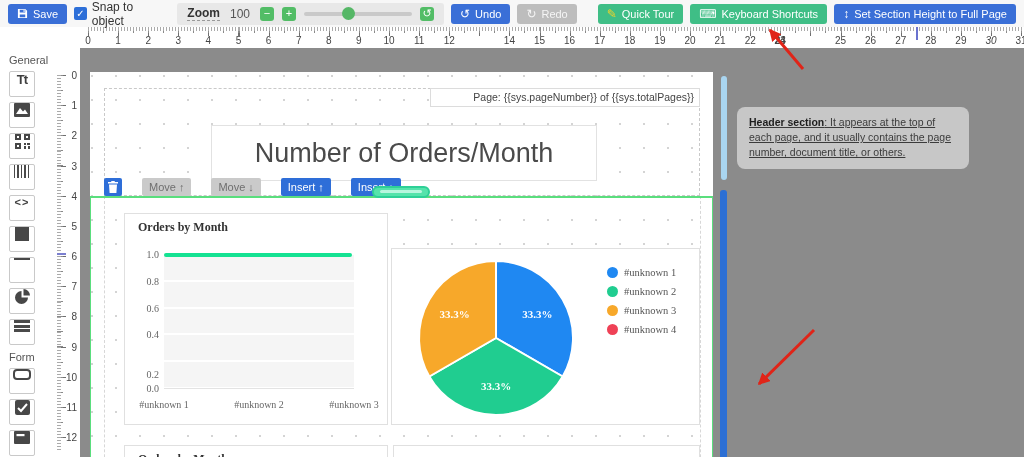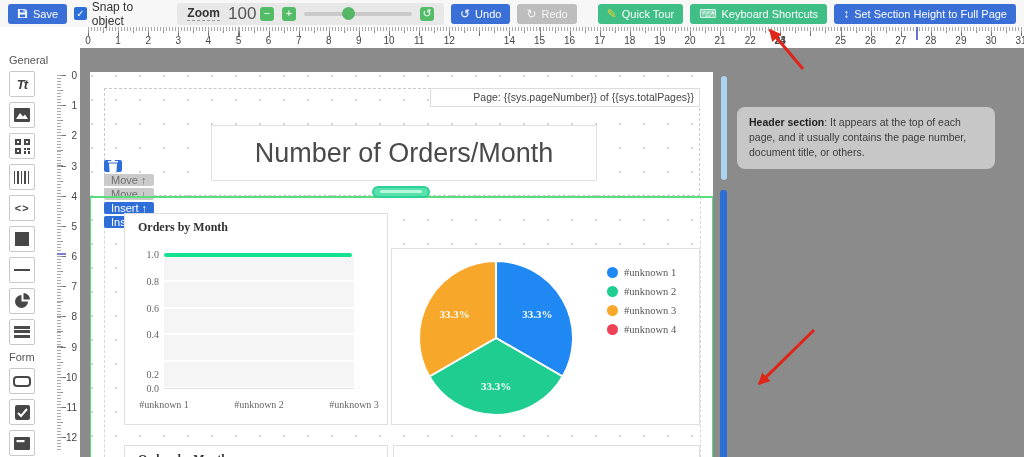--- a/index.html
+++ b/index.html
@@ -17,21 +17,21 @@
   .btn-blue  { background:#3a6fd7; }
   .btn-green { background:#3fbe86; }
   .btn-gray  { background:#bdbdbd; color:#f5f5f5; }
   .chk-wrap { display:flex; align-items:center; gap:5px; font-size:12px; color:#333; }
   .chk { width:13px; height:13px; background:#2d6fd8; border-radius:2px; color:#fff;
          font-size:10px; line-height:13px; text-align:center; }
   .zoom-group { background:#e8e8e8; border-radius:3px; height:22px; display:flex;
                 align-items:center; gap:8px; padding:0 10px; margin-left:4px; }
   .zoom-label { font-size:12px; font-weight:bold; color:#333;
                 border-bottom:1px dashed #999; }
-  .zoom-val { font-size:17px; color:#555; width:24px; text-align:center; }
+  .zoom-val { font-size:12px; color:#555; width:24px; text-align:center; }
   .sq { width:14px; height:14px; background:#52bd66; border-radius:3px; color:#fff;
         font-size:11px; line-height:13px; text-align:center; border:none; cursor:pointer; }
   .slider { width:108px; height:4px; background:#c9c9c9; border-radius:2px; position:relative; }
   .slider-thumb { position:absolute; left:38px; top:-5px; width:13px; height:13px;
                   border-radius:50%; background:#55b766; }
   .icon-g { font-size:12px; line-height:1; }
   .pencil { color:#f5d327; }
 
   
   .hruler { position:absolute; left:80px; top:27px; width:944px; height:21px; background:#fff; }
@@ -51,22 +51,22 @@
       repeating-linear-gradient(180deg,#8a8a8a 0 1px,transparent 1px 15.08px),
       repeating-linear-gradient(180deg,#6f6f6f 0 1px,transparent 1px 30.17px);
     background-size:4px 100%,6px 100%,9px 100%; background-repeat:no-repeat; }
   .vnum { position:absolute; right:3px; transform:translateY(-50%); font-size:10px; color:#444; }
   .vmarker { position:absolute; left:0; top:178px; width:9px; height:2px; background:#7b7fd0; }
 
   
   .sidebar { position:absolute; left:0; top:48px; width:57px; height:409px; background:#fff; }
   .side-label { font-size:11px; color:#555; padding-left:9px; margin:6px 0 5px; }
   .tile { width:26px; height:26px; border:1px solid #c9c9c9; border-radius:2px;
-          margin:0 0 5px 9px; display:flex; align-items:center; justify-content:center;
-          background:#fff; cursor:pointer;font-style:italic; }
+          margin:0 0 5px 9px; display:flex; justify-content:center;
+          background:#fff; cursor:pointer; }
   .tt-glyph { font-weight:bold; font-size:13px; color:#3f3f3f; letter-spacing:-1px; }
   .code-glyph { font-weight:bold; font-size:11px; color:#3f3f3f; letter-spacing:1px; }
   .bar-glyph { width:16px; height:13px;
     background:repeating-linear-gradient(90deg,#4a4a4a 0 1.5px,transparent 1.5px 3.5px); }
   .rows-glyph { width:16px; height:13px;
     background:repeating-linear-gradient(180deg,#4a4a4a 0 3px,#fff 3px 4.5px); }
   .sqr-glyph { width:14px; height:14px; background:#474747; }
   .line-glyph { width:16px; height:2px; background:#474747; }
   .input-glyph { width:18px; height:11px; border:2px solid #474747; border-radius:4px; }
 
@@ -78,21 +78,21 @@
           background-size:24px 24px; background-position:14px 16px; }
   .hdr-sec { position:absolute; left:14px; top:16px; width:596px; height:108px;
              border:1px dashed #c9c9c9; }
   .guide { position:absolute; top:124px; bottom:0; width:0; border-left:1px dashed #d7d7d7; }
   .pagenum-box { position:absolute; left:340px; top:16px; width:270px; height:19px;
                  border:1px solid #dcdcdc; background:#fff; font-size:10.5px; color:#444;
                  text-align:right; line-height:17px; padding-right:5px; }
   .title-box { position:absolute; left:121px; top:53px; width:386px; height:56px;
                border:1px solid #e2e2e2; background:#fff; font-size:27px; color:#4a4a4a;
                text-align:center; line-height:54px; white-space:nowrap; }
-  .sec-toolbar { position:absolute; left:14px; top:88px; height:18px; display:flex; gap:2px;flex-direction:column; }
+  .sec-toolbar { position:absolute; left:14px; top:106px; height:18px; display:flex; gap:20px; }
   .trash-btn { width:18px; height:18px; background:#2e6ed8; border-radius:2px; border:none;
                display:flex; align-items:center; justify-content:center; cursor:pointer; }
   .sbtn { height:18px; font-size:11px; display:inline-flex; align-items:center; gap:3px;
           padding:0 7px; border-radius:2px; border:none; font-family:inherit; cursor:pointer; }
   .sbtn.gray { background:#cacaca; color:#6f6f6f; }
   .sbtn.blue { background:#2e6ed8; color:#fff; }
   .sec-line { position:absolute; left:0; top:124px; width:100%; height:2px; background:#5ade7d; }
   .sec-edge { position:absolute; top:124px; bottom:0; width:1px; background:#5ade7d; }
   .sec-handle { position:absolute; left:282px; top:114px; width:58px; height:12px;
                 background:#55e3ab; border:2px solid #2ed097; border-radius:7px; cursor:grab; }
@@ -117,22 +117,22 @@
   .legend-item { display:flex; align-items:center; gap:6px; height:19px; }
   .legend-dot { width:11px; height:11px; border-radius:50%; }
   .legend-lab { font-size:10.5px; color:#555; white-space:nowrap; }
   .pie-svg { position:absolute; left:24px; top:9px; }
 
   
   .bar-light { position:absolute; left:641px; top:28px; width:6px; height:104px;
                background:#a9d5f0; border-radius:3px; }
   .bar-blue  { position:absolute; left:640px; top:142px; width:7px; height:270px;
                background:#2c6fd4; border-radius:3px; }
-  .tip { position:absolute; left:657px; width:258px; background:#c7c7c7; border-radius:8px;
-         padding:8px 12px; font-size:10.5px; color:#3b3b3b; line-height:1.45; }
+  .tip { position:absolute; left:657px; width:232px; background:#c7c7c7; border-radius:8px;
+         padding:8px 12px; font-size:10.5px; color:#3b3b3b; line-height:1.45;text-decoration:underline; }
   .tip b { color:#1e1e1e; }
   .tip1 { top:59px; }
   .tip2 { top:333px; border-left:5px solid #39e27e; }
 
   .arrows { position:absolute; left:0; top:0; z-index:60; pointer-events:none; }
 </style>
 </head>
 <body>
 
 <div id="app">
@@ -206,21 +206,21 @@
         <span class="rnum" style="left: 602px;">20</span>
         <span class="rnum" style="left: 632.1px;">21</span>
         <span class="rnum" style="left: 662.2px;">22</span>
         <span class="rnum" style="left: 692.3px;">23</span>
         <span class="rnum" style="left: 692px; font-weight: bold;">24</span>
         <span class="rnum" style="left: 752.5px;">25</span>
         <span class="rnum" style="left: 782.6px;">26</span>
         <span class="rnum" style="left: 812.7px;">27</span>
         <span class="rnum" style="left: 842.8px;">28</span>
         <span class="rnum" style="left: 872.9px;">29</span>
-        <span class="rnum" style="left: 903px;">30</span>
+        <span class="rnum" style="left: 903px; font-style: italic;">30</span>
         <span class="rnum" style="left: 933.1px;">31</span>
       </div>
   </div>
 
   <div class="vruler">
     <div class="vruler-in" id="vnums">
       <span class="vmarker"></span>
     <span class="vnum" style="top: 0px;">0</span>
         <span class="vnum" style="top: 30.17px;">1</span>
         <span class="vnum" style="top: 60.34px;">2</span>

